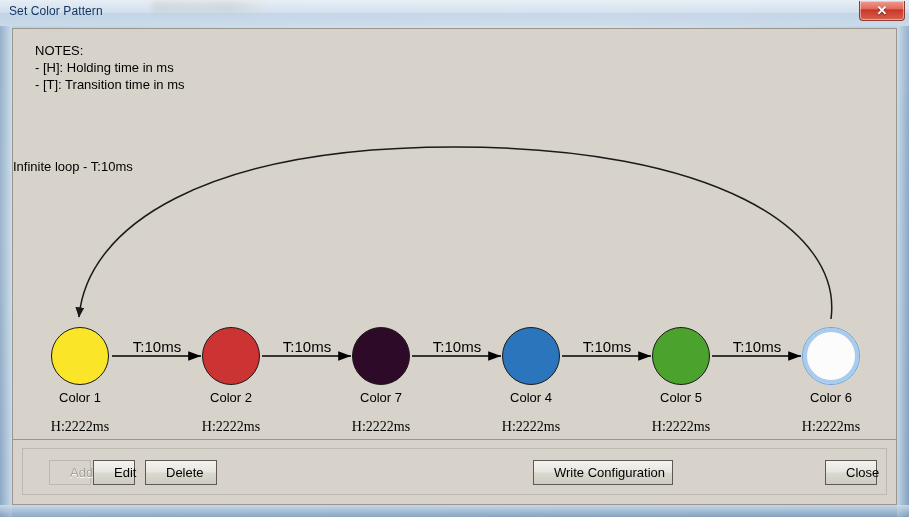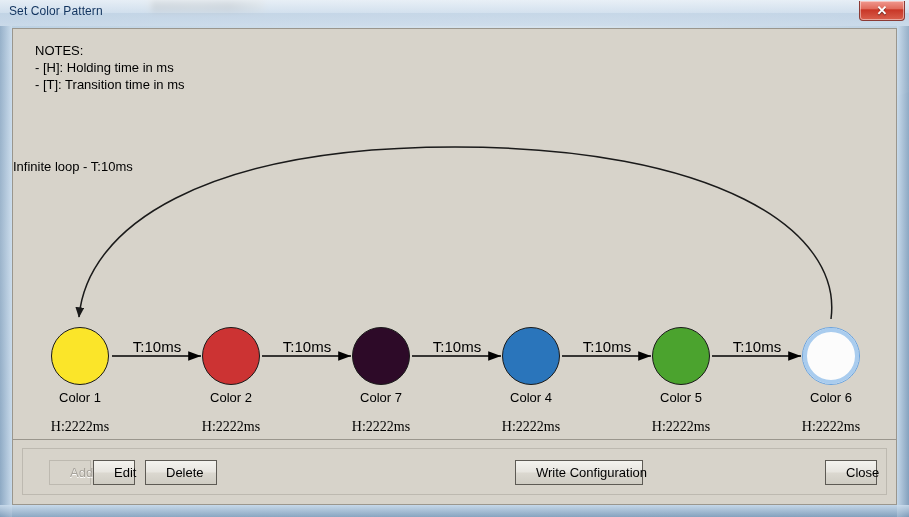--- a/index.html
+++ b/index.html
@@ -351,19 +351,19 @@
 
       </div>
 
       <div class="separator"></div>
 
       <div class="buttonbar">
         <button class="btn disabled" style="left:26px; width:38px;">Add</button>
         <button class="btn" style="left:70px; width:27px;">Edit</button>
         <button class="btn" style="left:122px; width:72px;">Delete</button>
 
-        <button class="btn" style="left:492px; width:128px;">Write Configuration</button>
+        <button class="btn" style="left:510px; width:140px;">Write Configuration</button>
         <button class="btn" style="left:802px; width:52px;">Close</button>
       </div>
 
     </div>
   </div>
 </div>
 
 </body></html>

